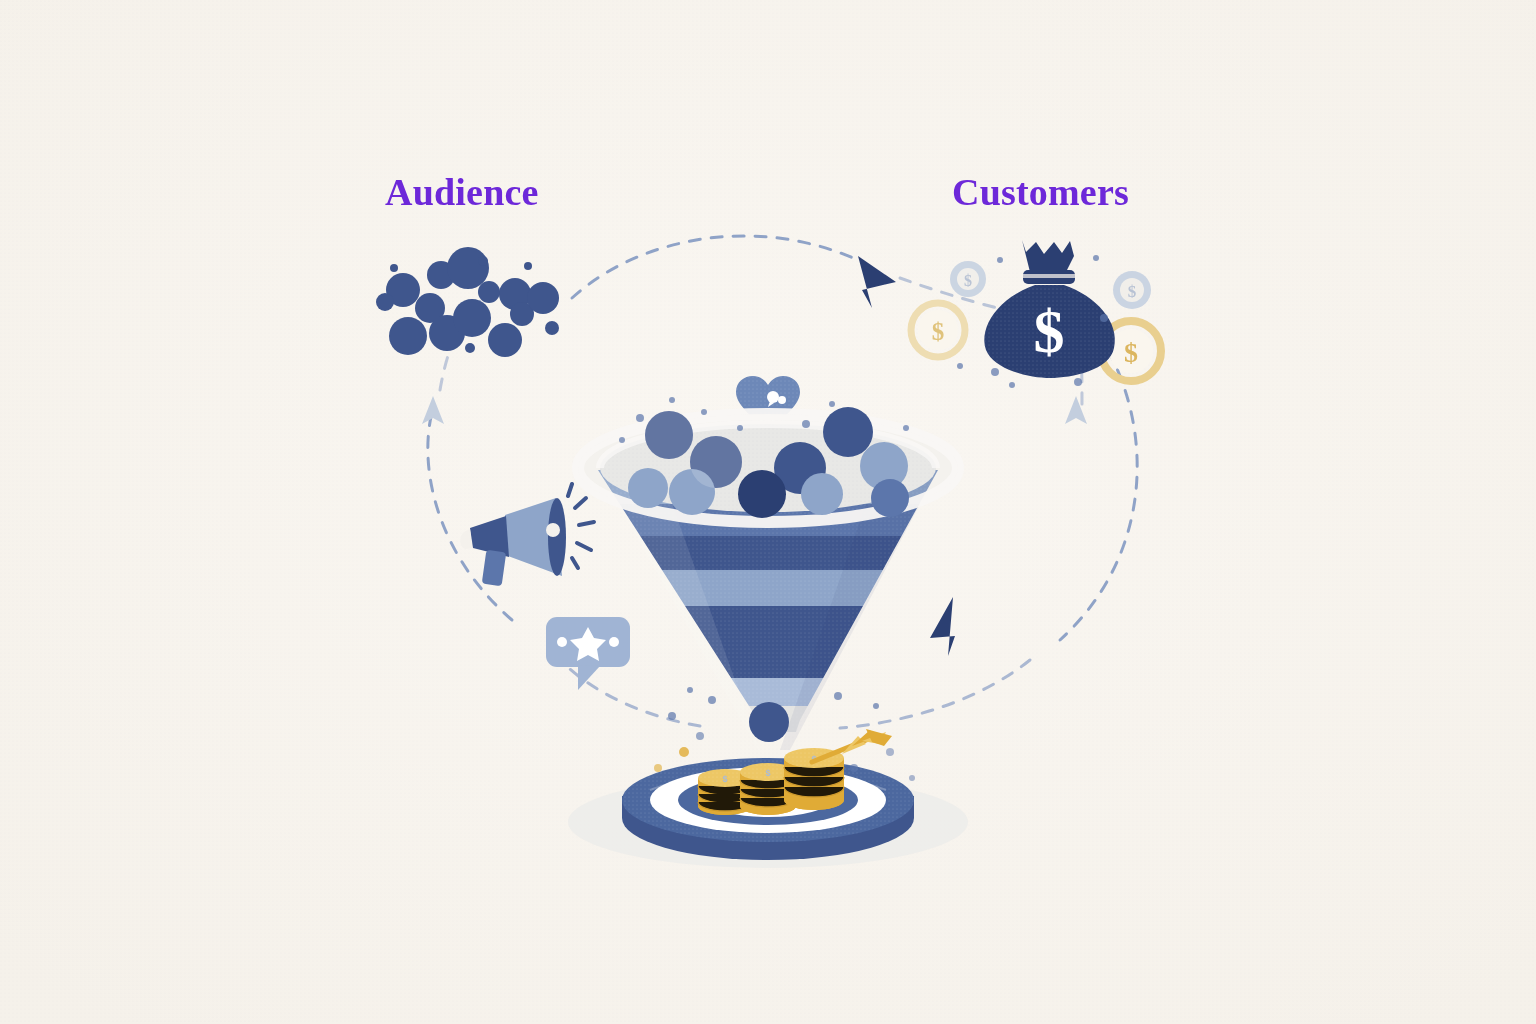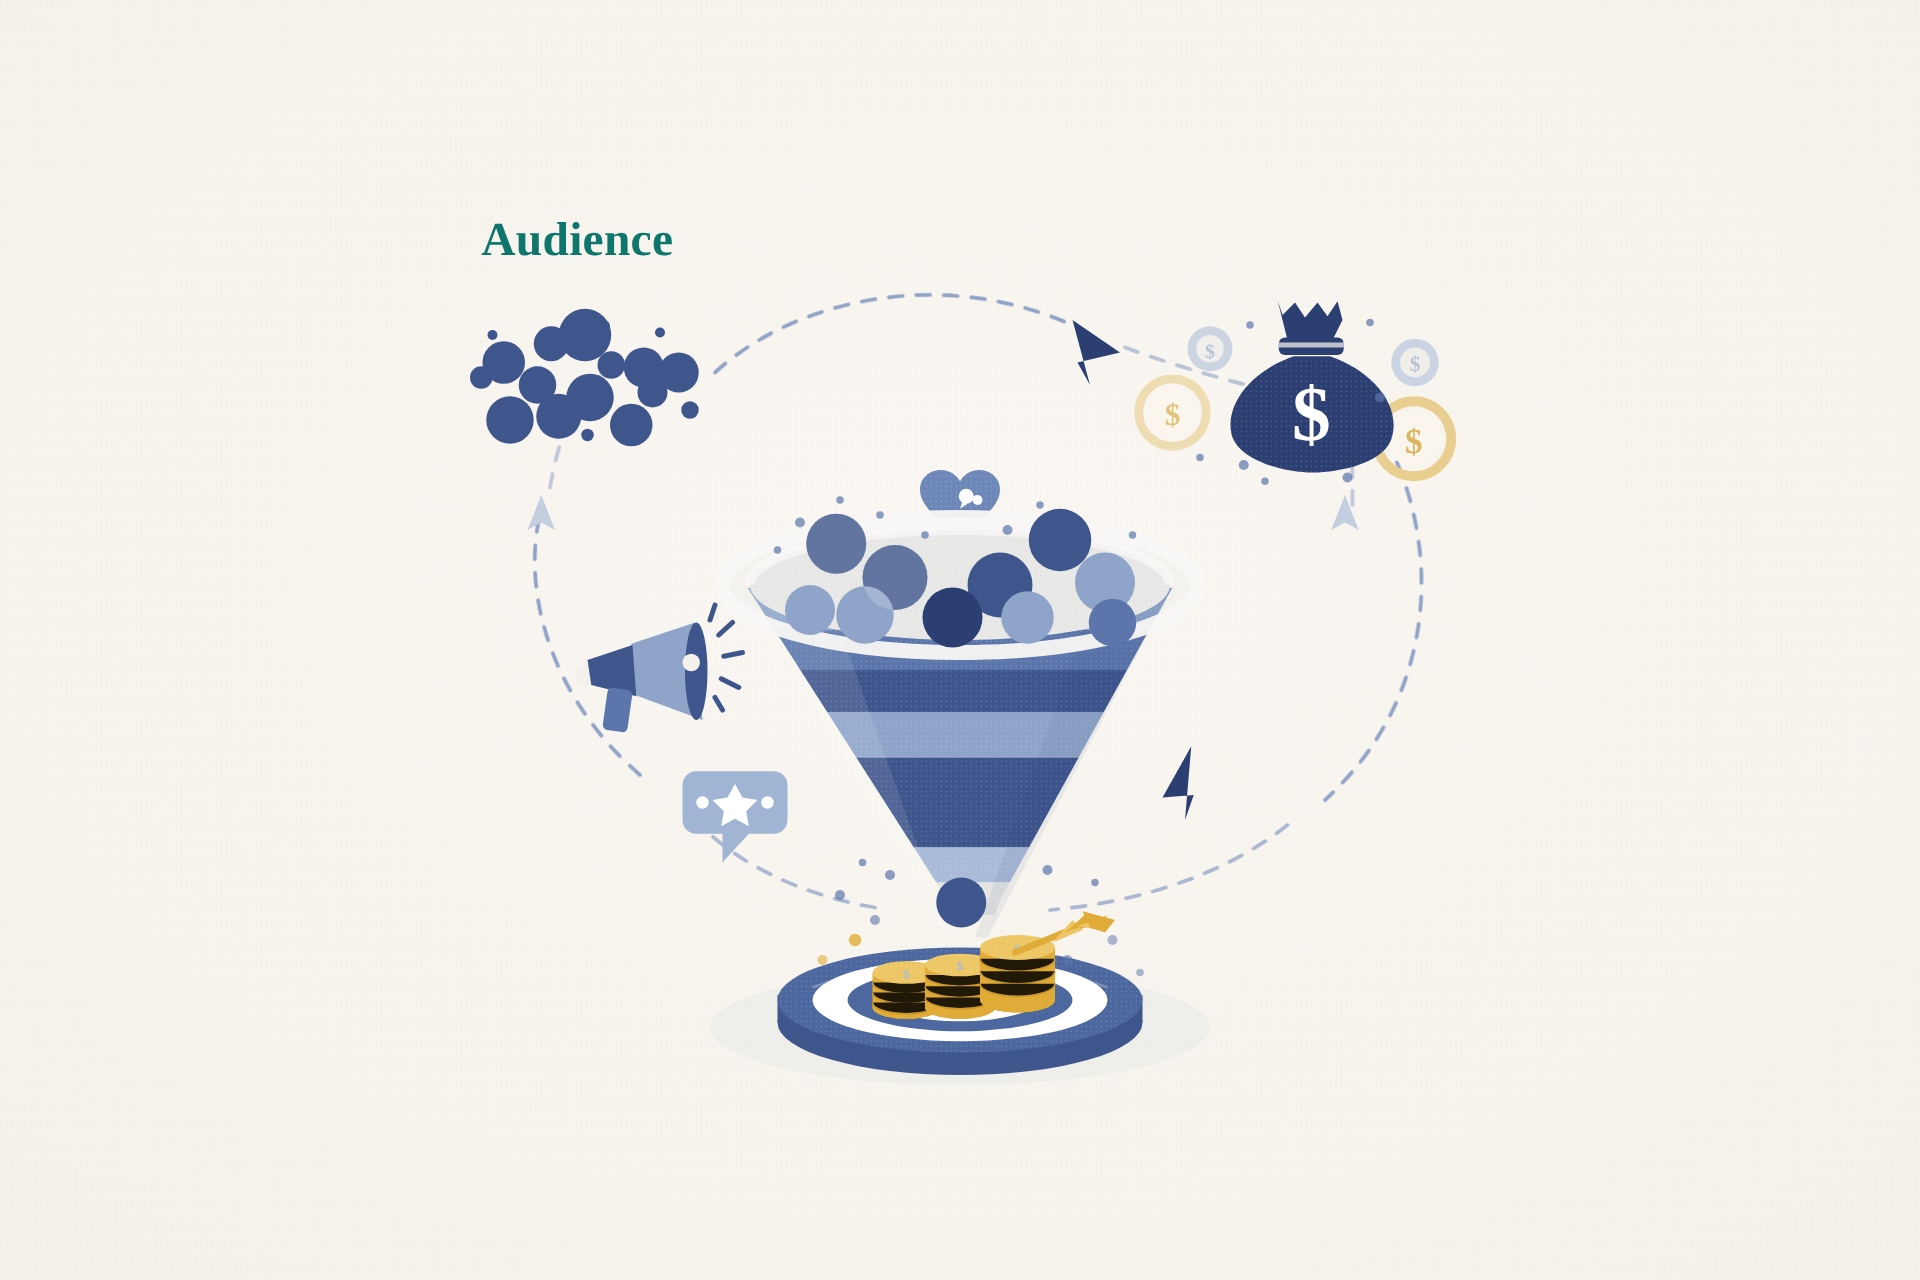--- a/index.html
+++ b/index.html
@@ -21,21 +21,21 @@
   }
   #scene {
     position: absolute;
     inset: 0;
     width: 1536px;
     height: 1024px;
     display: block;
   }
   .label {
     position: absolute;
-    color: #0f766e;
+    color: #6d28d9;
     font-family: "Liberation Serif", serif;
     font-size: 38px;
     font-weight: 700;
     letter-spacing: 0.2px;
     white-space: nowrap;
     user-select: none;
   }
   #label-audience {
     left: 385px;
     top: 170px;
@@ -331,14 +331,15 @@
       <circle cx="700" cy="736" r="4" fill="#5c76ab" opacity="0.6"></circle>
       <circle cx="854" cy="768" r="4" fill="#5c76ab" opacity="0.6"></circle>
       <circle cx="890" cy="752" r="4" fill="#5c76ab" opacity="0.5"></circle>
       <circle cx="912" cy="778" r="3" fill="#5c76ab" opacity="0.5"></circle>
     </g>
 
   </svg>
 
   <div class="label" id="label-audience">Audience</div>
 
+  <div class="label" id="label-customers">Customers</div>
 
 </div>
 
 </body></html>

